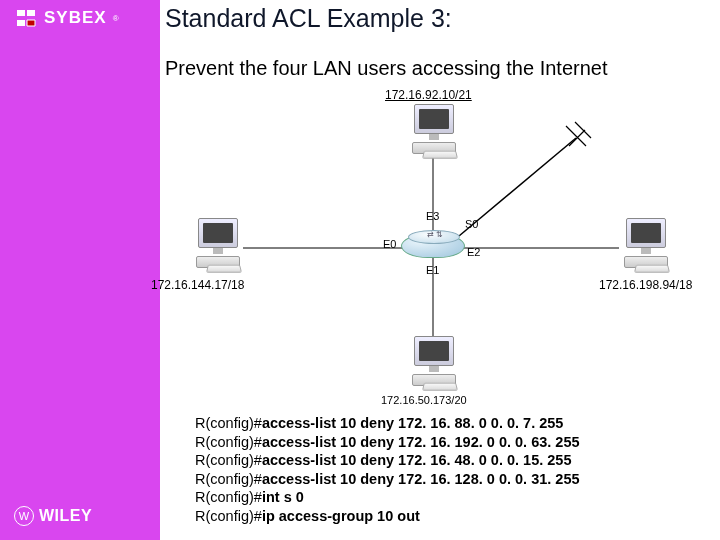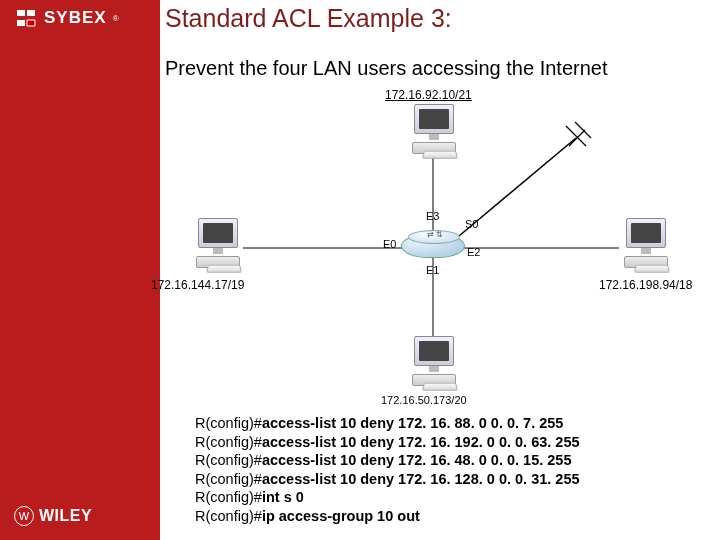--- a/index.html
+++ b/index.html
@@ -1,26 +1,26 @@
 <!DOCTYPE html>
 <html><head>
 <meta charset="utf-8">
 <style>
   * { box-sizing: border-box; margin: 0; padding: 0; }
   body { width: 720px; height: 540px; font-family: Arial, Helvetica, sans-serif; background: #fff; overflow: hidden; position: relative; }
-  .sidebar { position: absolute; left: 0; top: 0; width: 160px; height: 540px; background: #b91c1c; }
+  .sidebar { position: absolute; left: 0; top: 0; width: 160px; height: 540px; background: #d946ef; }
   .sybex-logo { position: absolute; left: 14px; top: 8px; display: flex; align-items: center; gap: 6px; }
   .sybex-mark { width: 24px; height: 20px; position: relative; }
   .sybex-text { color: #fff; font-weight: bold; font-size: 17px; letter-spacing: 1px; }
   .reg { color:#fff; font-size:8px; vertical-align: top; }
   .wiley-logo { position: absolute; left: 14px; bottom: 14px; display: flex; align-items: center; gap: 5px; }
   .wiley-mark { width: 20px; height: 20px; border: 1.5px solid #fff; border-radius: 50%; position: relative; color:#fff; font-size:11px; text-align:center; line-height:18px; }
   .wiley-text { color:#fff; font-weight:bold; font-size:16px; letter-spacing:0.5px; }
   .content { position: absolute; left: 165px; top: 4px; right: 6px; bottom: 6px; }
-  .title { font-size: 25px; color: #7f1d1d; font-weight: normal; margin-bottom: 8px; }
+  .title { font-size: 25px; color: #0f172a; font-weight: normal; margin-bottom: 8px; }
   .subtitle { font-size: 20px; color: #000; font-weight: normal; margin-bottom: 6px; margin-top: 24px; }
   .diagram { position: relative; width: 520px; height: 310px; margin-left: 6px; }
   .computer { position: absolute; width: 54px; height: 50px; }
   .monitor { width: 40px; height: 30px; background: linear-gradient(#eef,#ccd); border: 1px solid #888; border-radius: 2px; position: relative; margin: 0 auto; }
   .monitor::after { content:""; position:absolute; inset:4px; background:#444; border-radius:1px; }
   .stand { width: 10px; height: 6px; background:#bbb; margin:0 auto; }
   .base { width: 44px; height: 12px; background: linear-gradient(#eee,#ccc); border:1px solid #999; margin:2px auto 0; border-radius:2px; position:relative; }
   .kb { position:absolute; width:34px; height:9px; background:linear-gradient(#f8f8f8,#ddd); border:1px solid #aaa; border-radius:2px; bottom:-6px; left:10px; transform: perspective(40px) rotateX(30deg); }
   .router { position: absolute; left: 230px; top: 142px; width: 64px; height: 34px; }
   .router-body { width: 64px; height: 24px; background: radial-gradient(ellipse at 30% 30%, #e8f4fb, #9ec5dd); border:1px solid #6a8; border-radius: 50%/60%; position: relative; margin-top:6px; }
@@ -76,21 +76,21 @@
     </div>
     <div class="iplabel" style="left:214px; top:2px;text-decoration:underline;">172.16.92.10/21</div>
 
     <div class="computer" style="left:20px; top:132px;">
       <div class="monitor"></div>
         <div class="stand"></div>
         <div class="base">
           <div class="kb"></div>
         </div>
     </div>
-    <div class="iplabel" style="left:-20px; top:192px;">172.16.144.17/19</div>
+    <div class="iplabel" style="left:-20px; top:192px;">172.16.144.17/18</div>
 
     <div class="computer" style="left:448px; top:132px;">
       <div class="monitor"></div>
         <div class="stand"></div>
         <div class="base">
           <div class="kb"></div>
         </div>
     </div>
     <div class="iplabel" style="left:428px; top:192px;">172.16.198.94/18</div>
 

